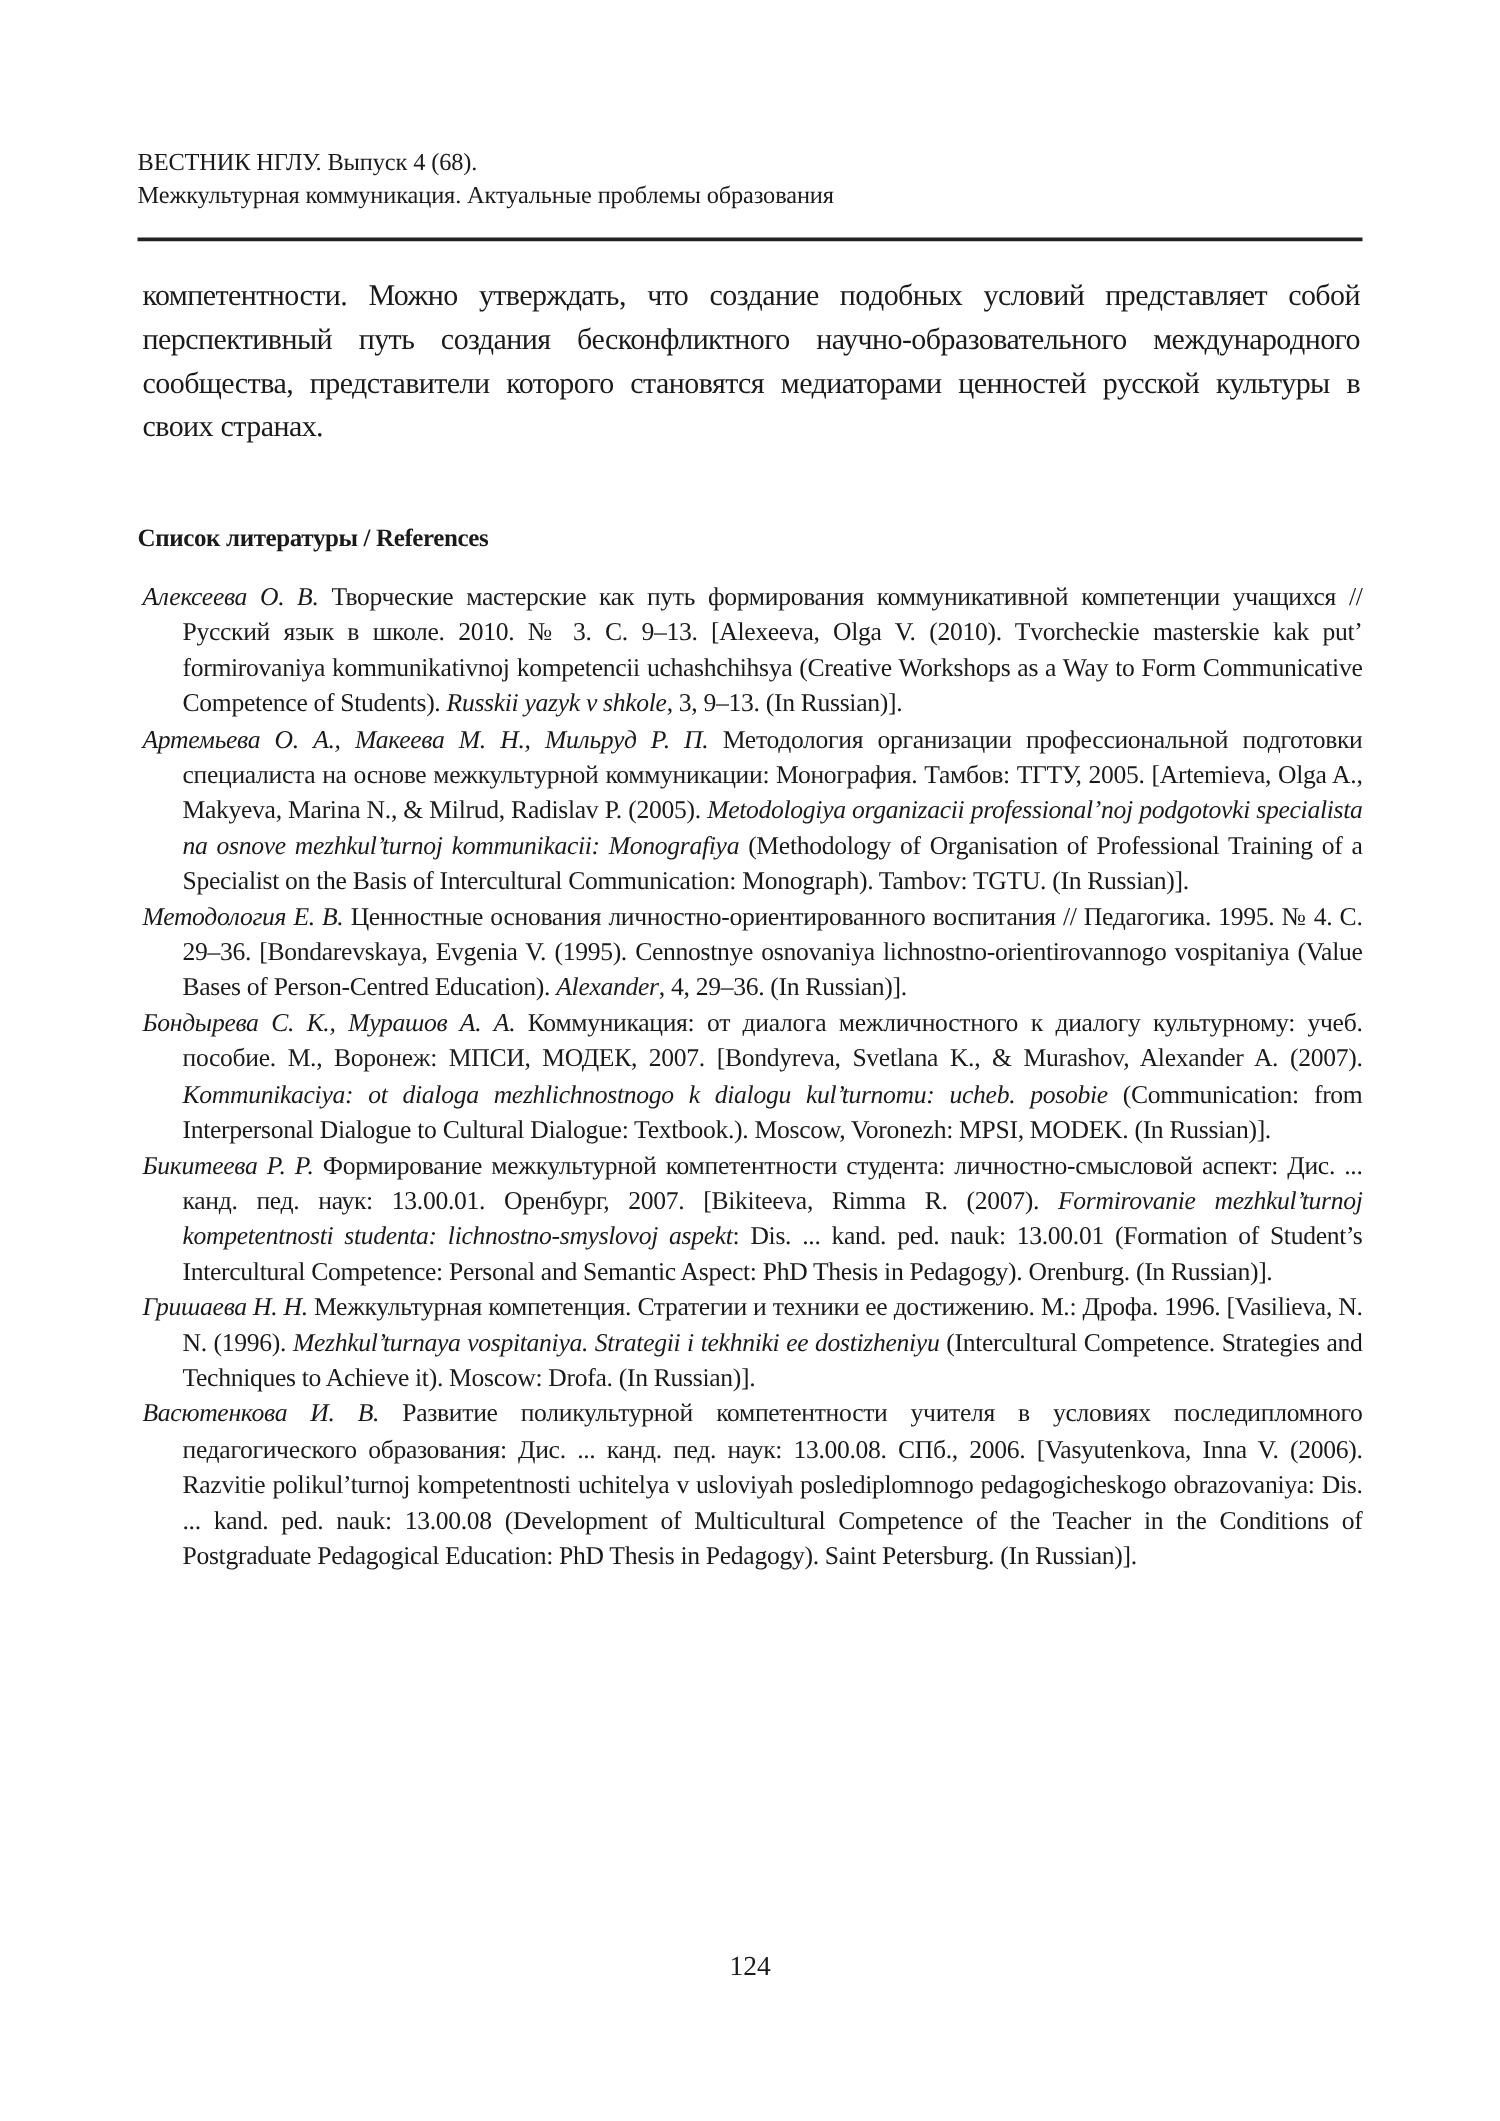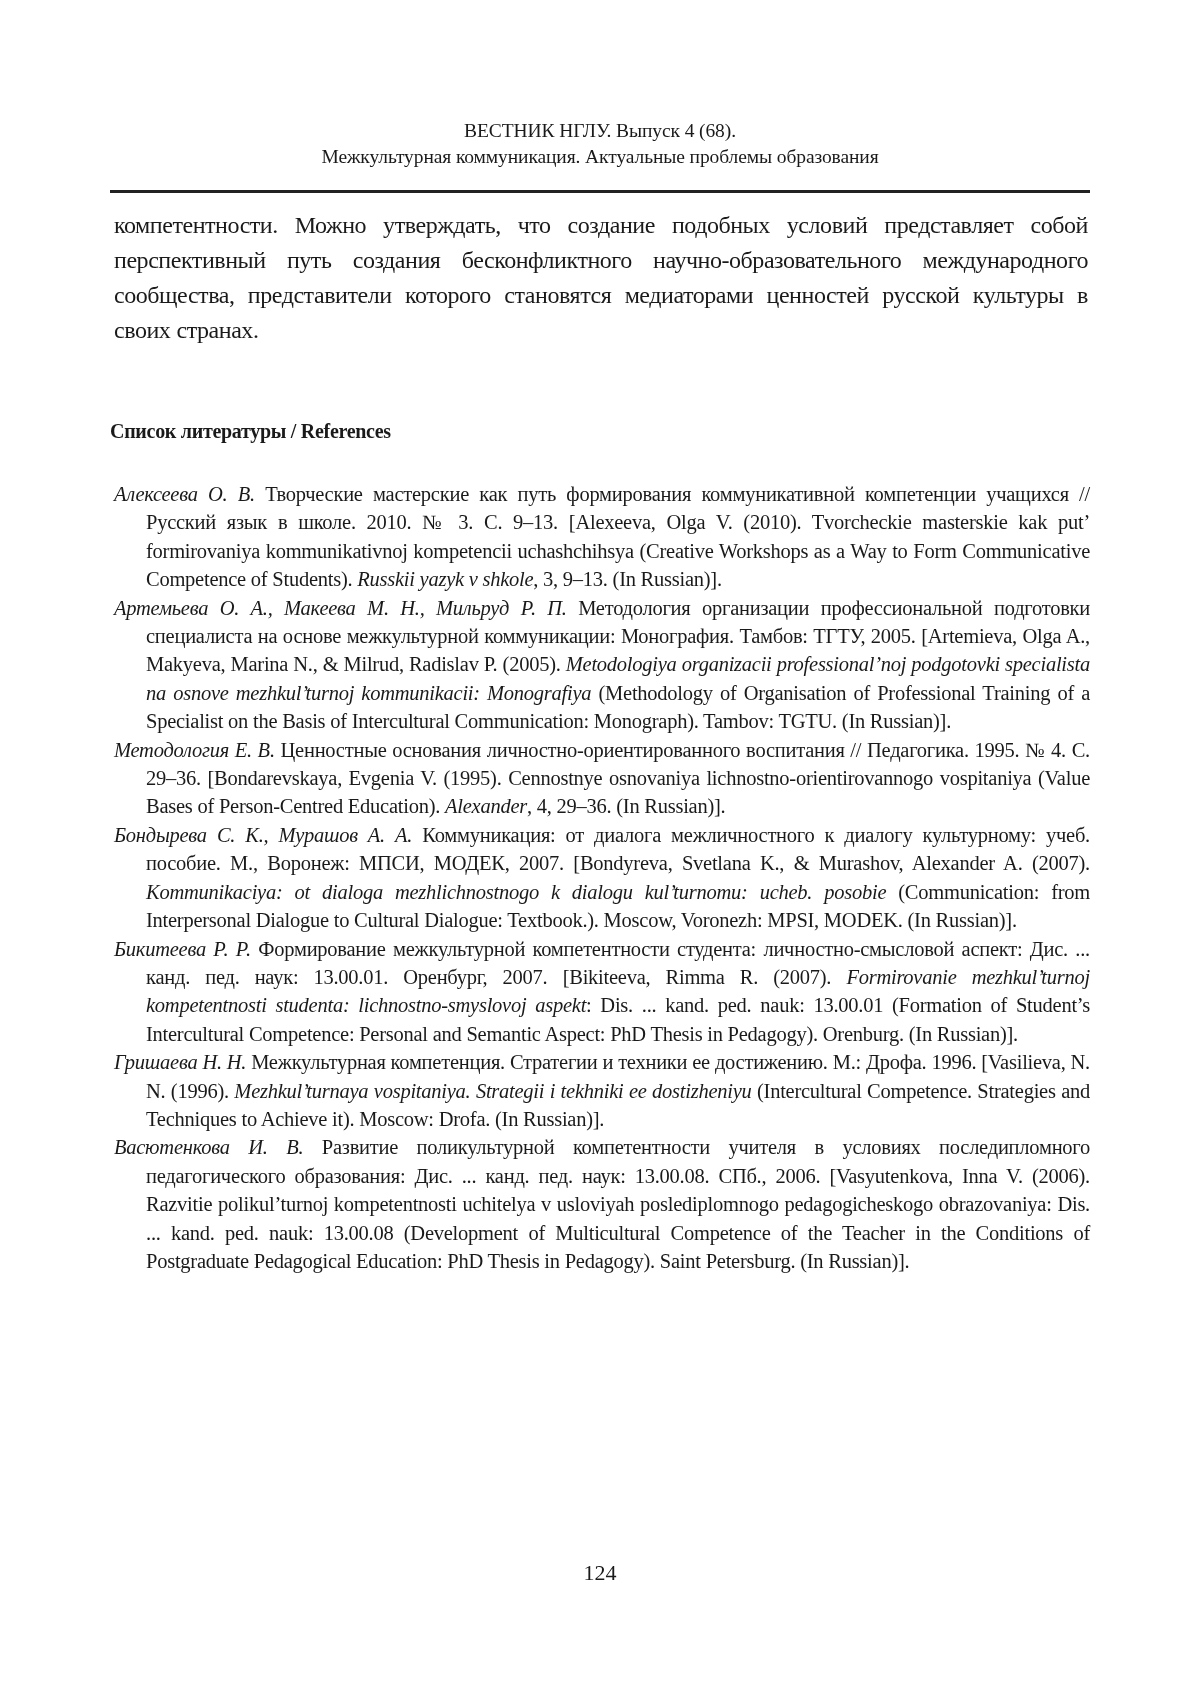--- a/index.html
+++ b/index.html
@@ -1,26 +1,26 @@
 <!DOCTYPE html>
 <html><head>
 <meta charset="utf-8">
 <style>
   html, body { margin: 0; padding: 0; background: #ffffff; }
   body { width: 1200px; height: 1697px; position: relative; overflow: hidden;
          font-family: "Liberation Serif", "DejaVu Serif", serif; color: #1a1a1a; }
-  .header { position: absolute; left: 110px; top: 118px; width: 980px; text-align: center;
+  .header { position: absolute; left: 110px; top: 118px; width: 980px; text-align: left;
             font-size: 19.5px; line-height: 26px; letter-spacing: -0.1px; }
   .rule { position: absolute; left: 110px; top: 190px; width: 980px; height: 3px; background: #222; }
-  .body-text { position: absolute; left: 114px; top: 208px; width: 974px;
+  .body-text { position: absolute; left: 114px; top: 220px; width: 974px;
                font-size: 24px; line-height: 35px; text-align: justify; text-align-last: left;
                letter-spacing: -0.45px; word-spacing: 0.5px; }
   .refs-title { position: absolute; left: 110px; top: 420px; width: 980px; text-align: left;
                 font-weight: bold; font-size: 20px; letter-spacing: -0.3px; }
-  .refs { position: absolute; left: 114px; top: 480px; width: 976px; }
+  .refs { position: absolute; left: 114px; top: 464px; width: 976px; }
   .ref { font-size: 20.5px; line-height: 28.4px; text-align: justify; text-align-last: left;
          padding-left: 32px; text-indent: -32px; letter-spacing: -0.25px; }
   .ref i { font-style: italic; }
   .page-num { position: absolute; left: 0; top: 1560px; width: 1200px; text-align: center;
               font-size: 22px; }
 </style>
 </head>
 <body>
 
 <div class="header">

